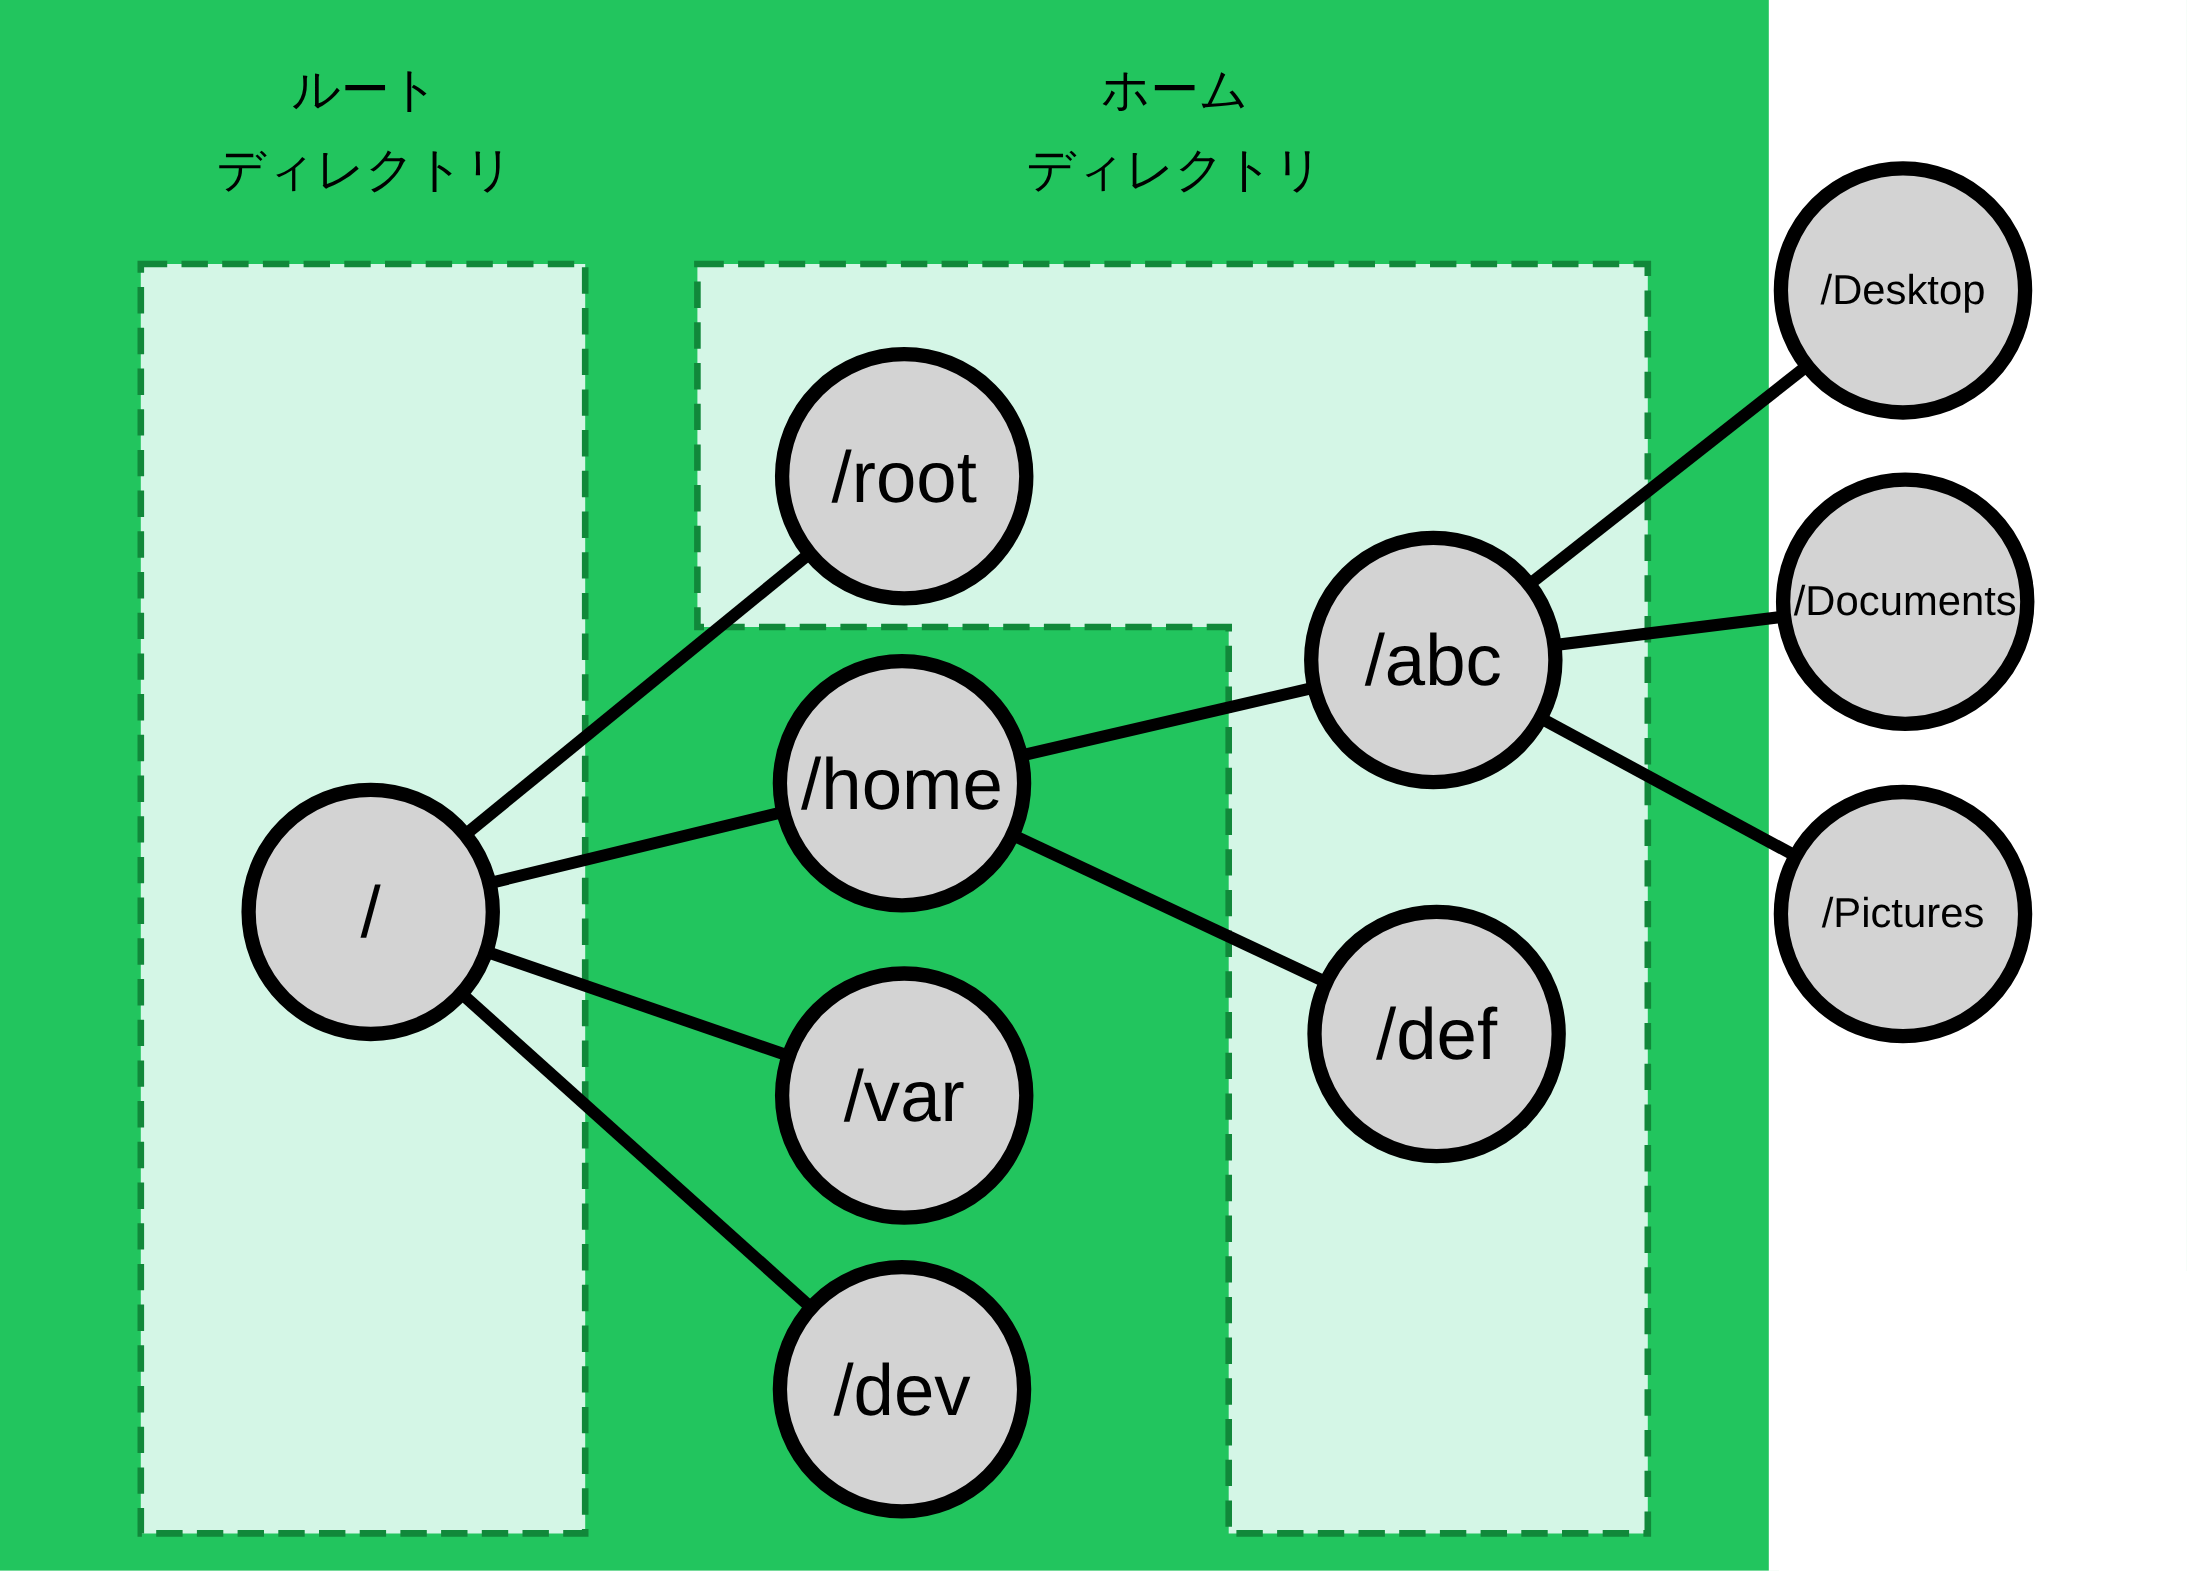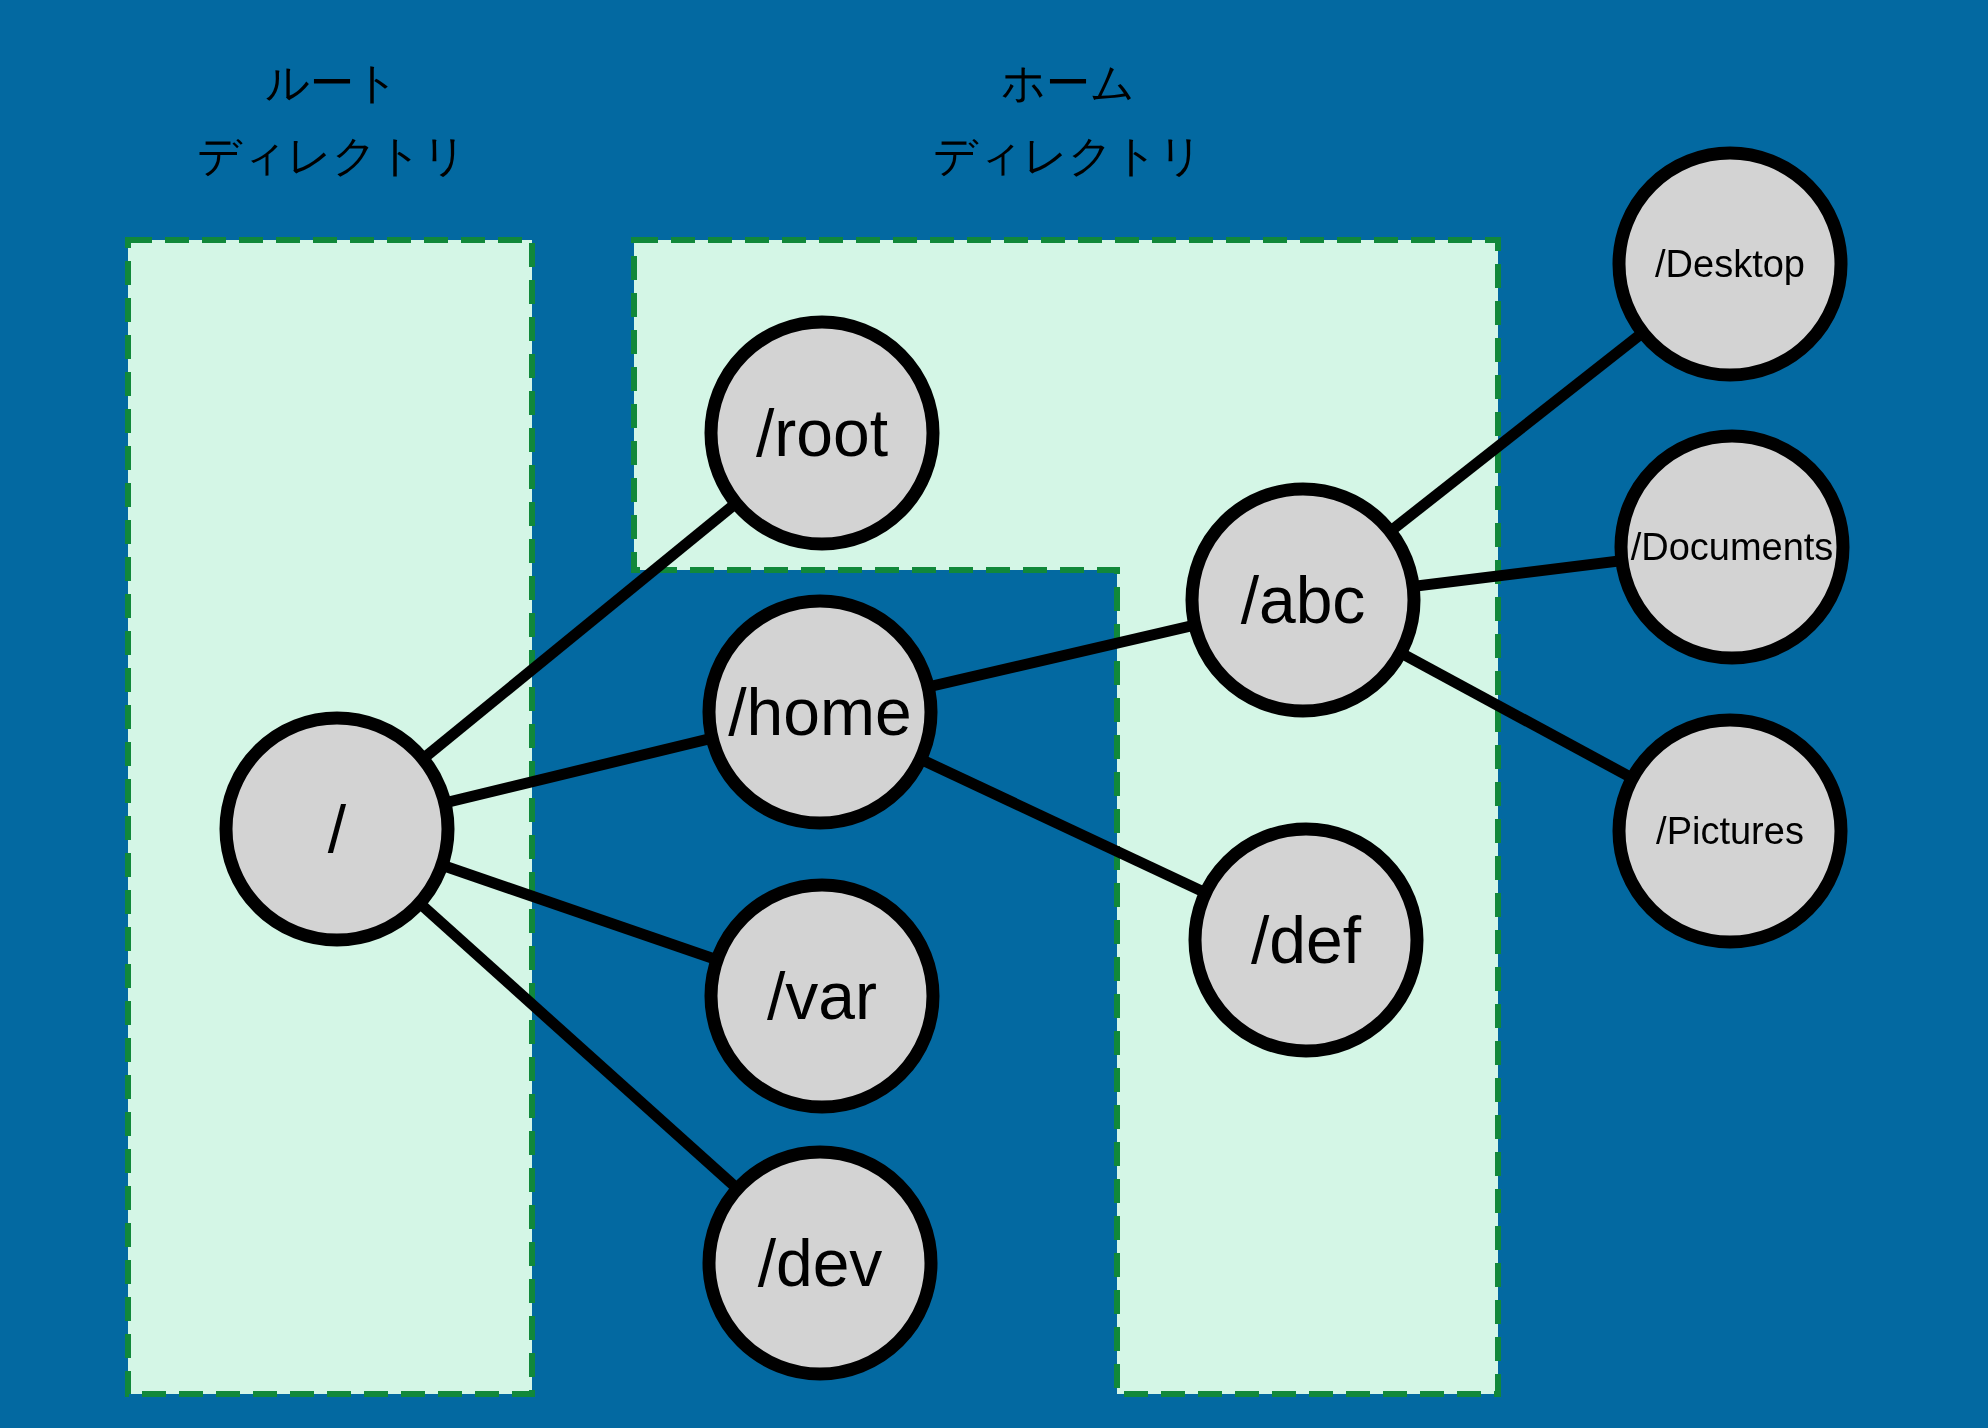--- a/index.html
+++ b/index.html
@@ -2,23 +2,23 @@
 <html><head>
 <meta charset="utf-8">
 <style>
   html, body {
     margin: 0;
     padding: 0;
     background: #ffffff;
   }
   .stage {
     position: relative;
-    width: 1988px;
+    width: 1608px;
     height: 1428px;
-    background: #0369a1;
+    background: #22c55e;
     font-family: "Liberation Sans", "DejaVu Sans", sans-serif;
   }
   svg text {
     font-family: "Liberation Sans", "DejaVu Sans", sans-serif;
     fill: #000000;
   }
 </style>
 </head>
 <body>
 

